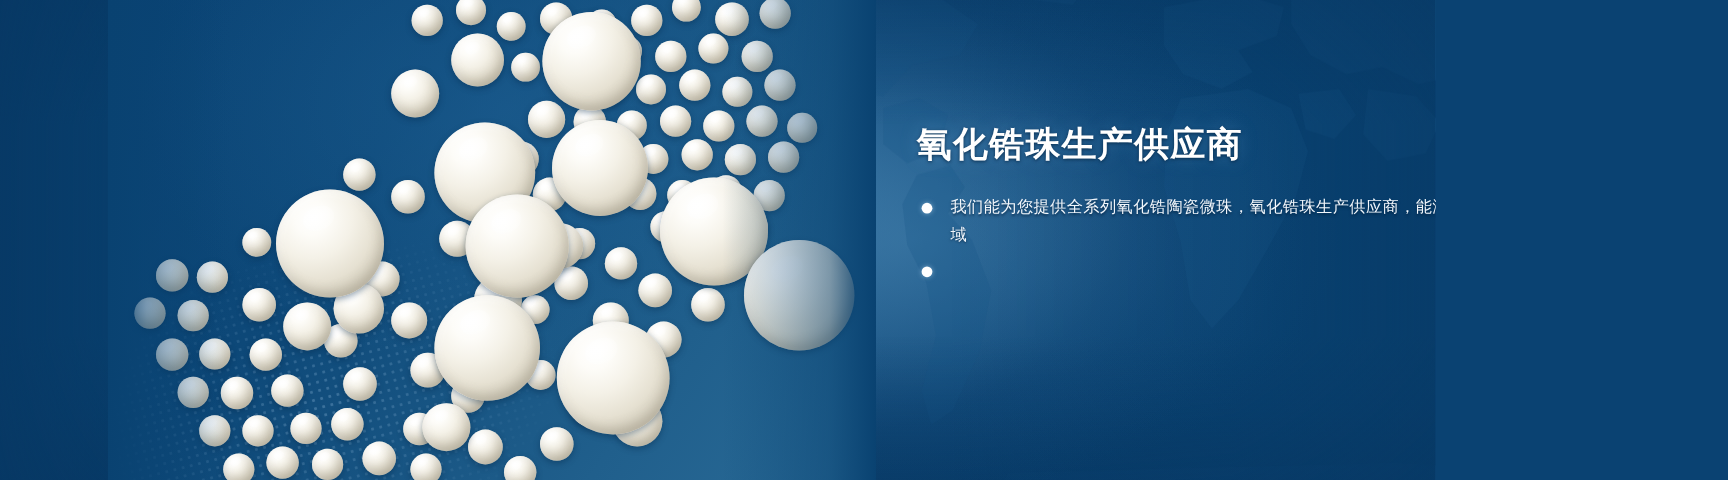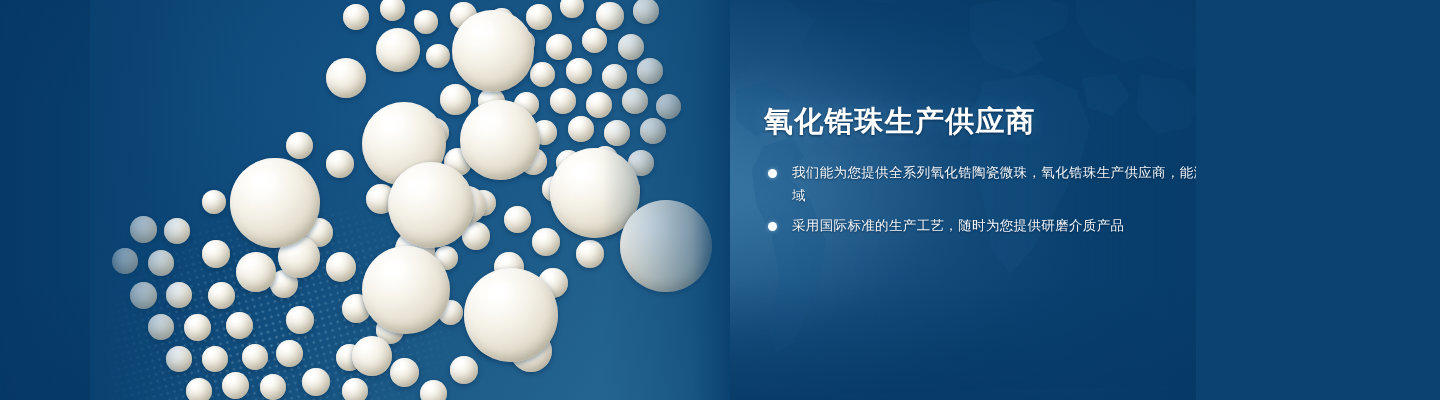--- a/index.html
+++ b/index.html
@@ -363,19 +363,18 @@
 
     <h1 class="headline">氧化锆珠生产供应商</h1>
 
     <ul class="bullets">
       <li class="bullet">
         <span class="dot"></span>
         <span>我们能为您提供全系列氧化锆陶瓷微珠，氧化锆珠生产供应商，能满足您各类研磨设备和应用领域</span>
       </li>
       <li class="bullet">
         <span class="dot"></span>
-        <span>采用国际标准的生产工艺，随时为您提供研磨介质产品</span>
       </li>
     </ul>
 
   </div>
 
 </div>
 
 </body></html>

